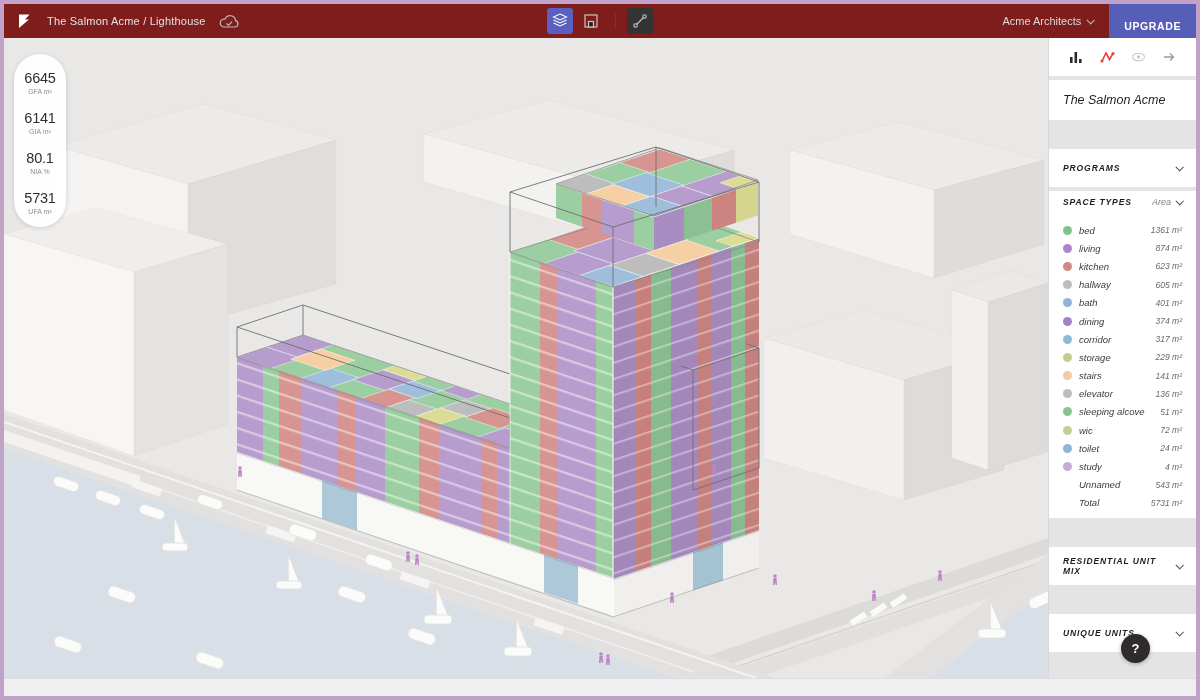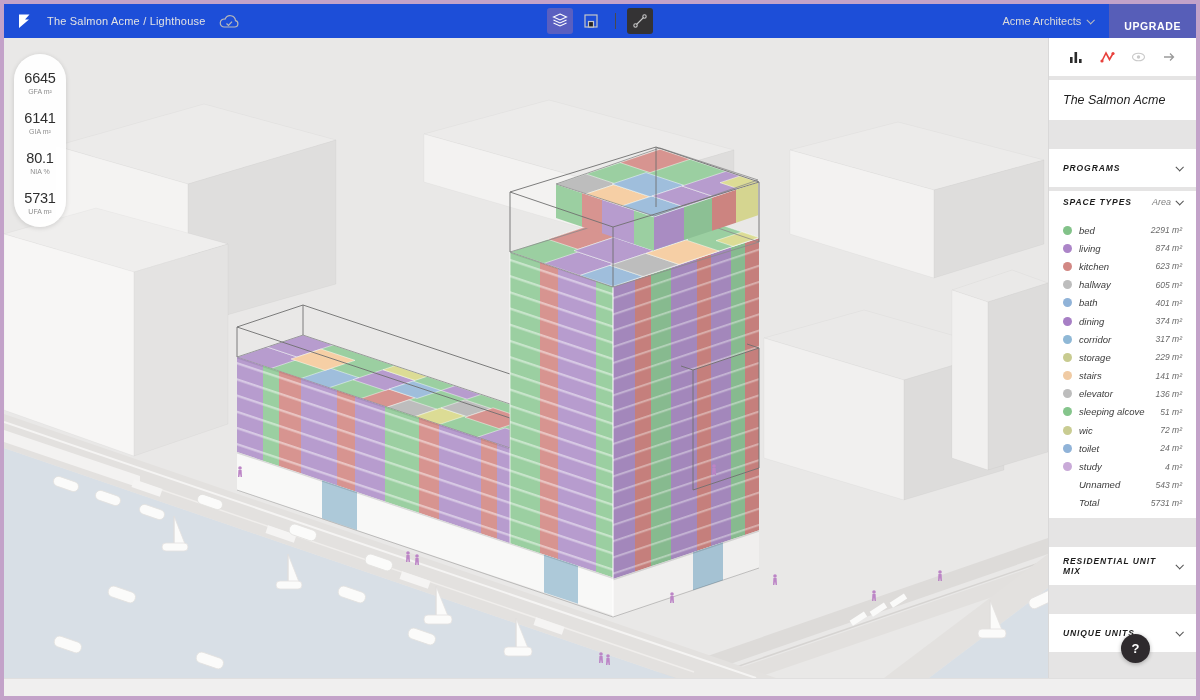--- a/index.html
+++ b/index.html
@@ -7,21 +7,21 @@
   body {
     position: relative;
     font-family: "Liberation Sans", sans-serif;
     border: 4px solid #C3A2C9;
     background: #E9E8E7;
     overflow: hidden;
   }
   
   .topbar {
     position:absolute; top:0; left:0; right:0; height:34px;
-    background:#1d4ed8; display:flex; align-items:center; color:#E8E8E8;
+    background:#7f1d1d; display:flex; align-items:center; color:#E8E8E8;
   }
   .topbar .left { display:flex; align-items:center; gap:14px; padding-left:12px; }
   .project-title { font-size:11px; color:#E3E3E3; letter-spacing:.2px; }
   .toolbar {
     position:absolute; left:50%; top:0; transform:translateX(-50%);
     height:34px; display:flex; align-items:center; gap:5px;
   }
   .tool { width:26px; height:26px; border-radius:3px; display:flex; align-items:center; justify-content:center; cursor:pointer; }
   .tool.active { background:#5A5FC0; }
   .tool.shaded { background:#343334; }
@@ -468,21 +468,21 @@
     <div class="st-head">
       <span class="lbl">SPACE TYPES</span>
       <span class="area-sel">
         <span>Area</span>
         <span class="chev"></span>
       </span>
     </div>
     <div class="st-row">
         <span class="dot" style="background-color: rgb(130, 194, 137);"></span>
         <span class="nm">bed</span>
-        <span class="val">2291 m²</span>
+        <span class="val">1361 m²</span>
       </div>
     <div class="st-row">
         <span class="dot" style="background-color: rgb(172, 133, 200);"></span>
         <span class="nm">living</span>
         <span class="val">874 m²</span>
       </div>
     <div class="st-row">
         <span class="dot" style="background-color: rgb(210, 136, 132);"></span>
         <span class="nm">kitchen</span>
         <span class="val">623 m²</span>

